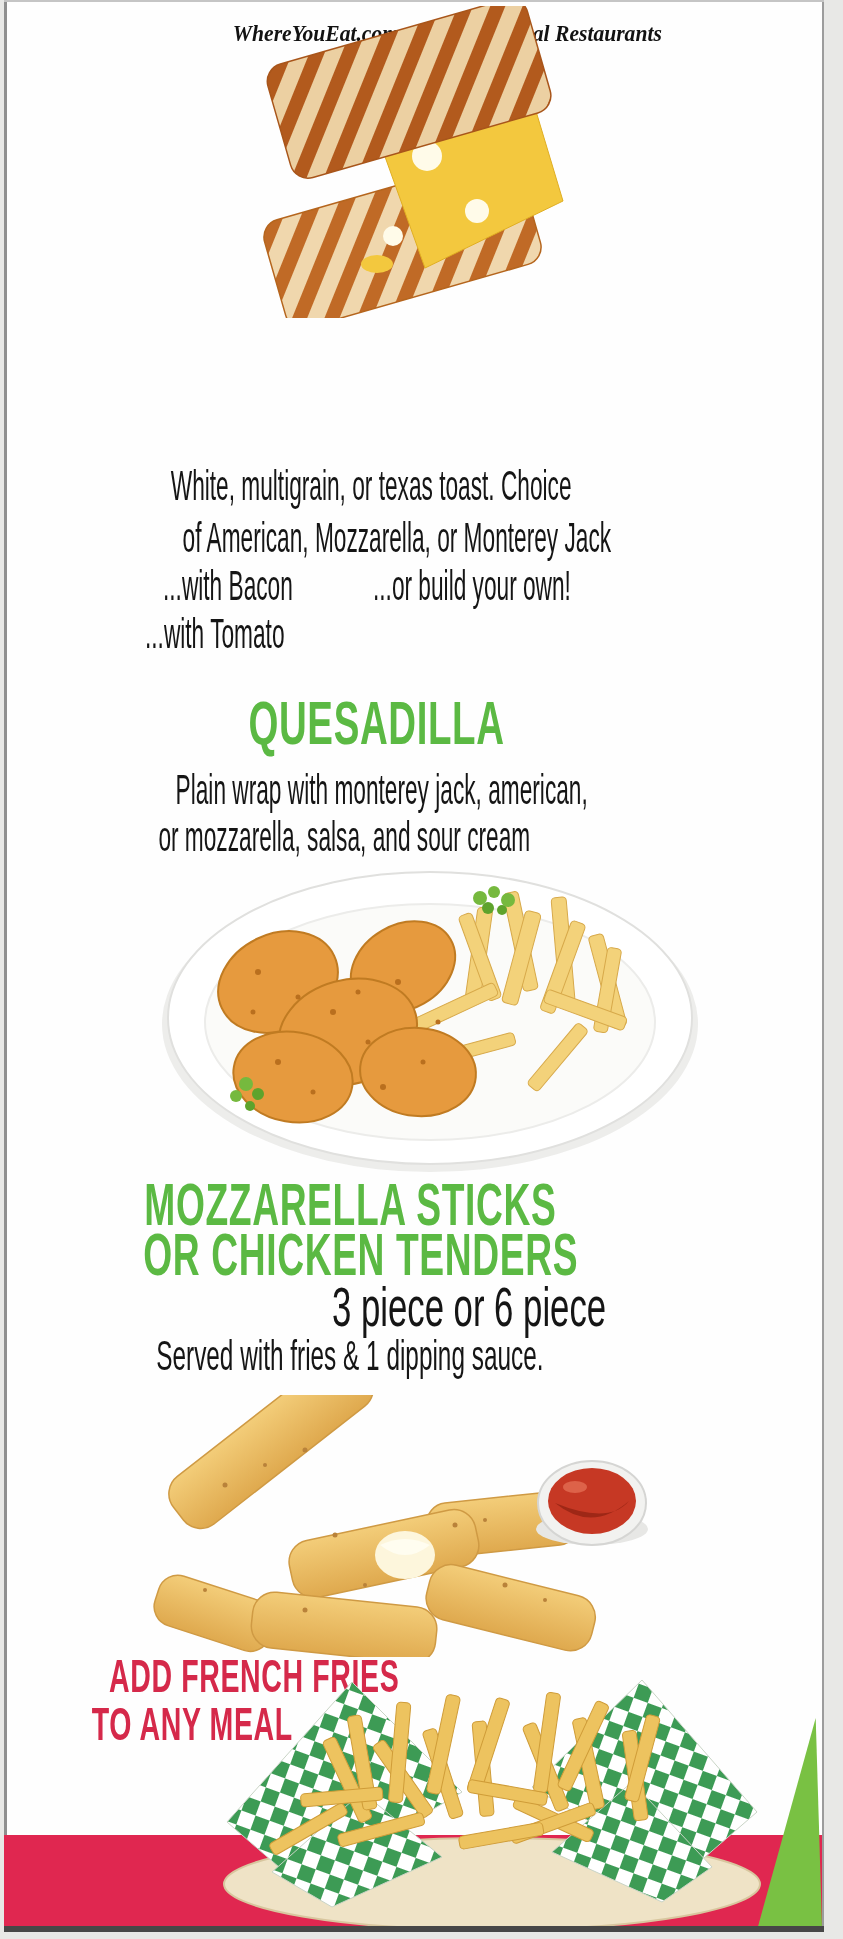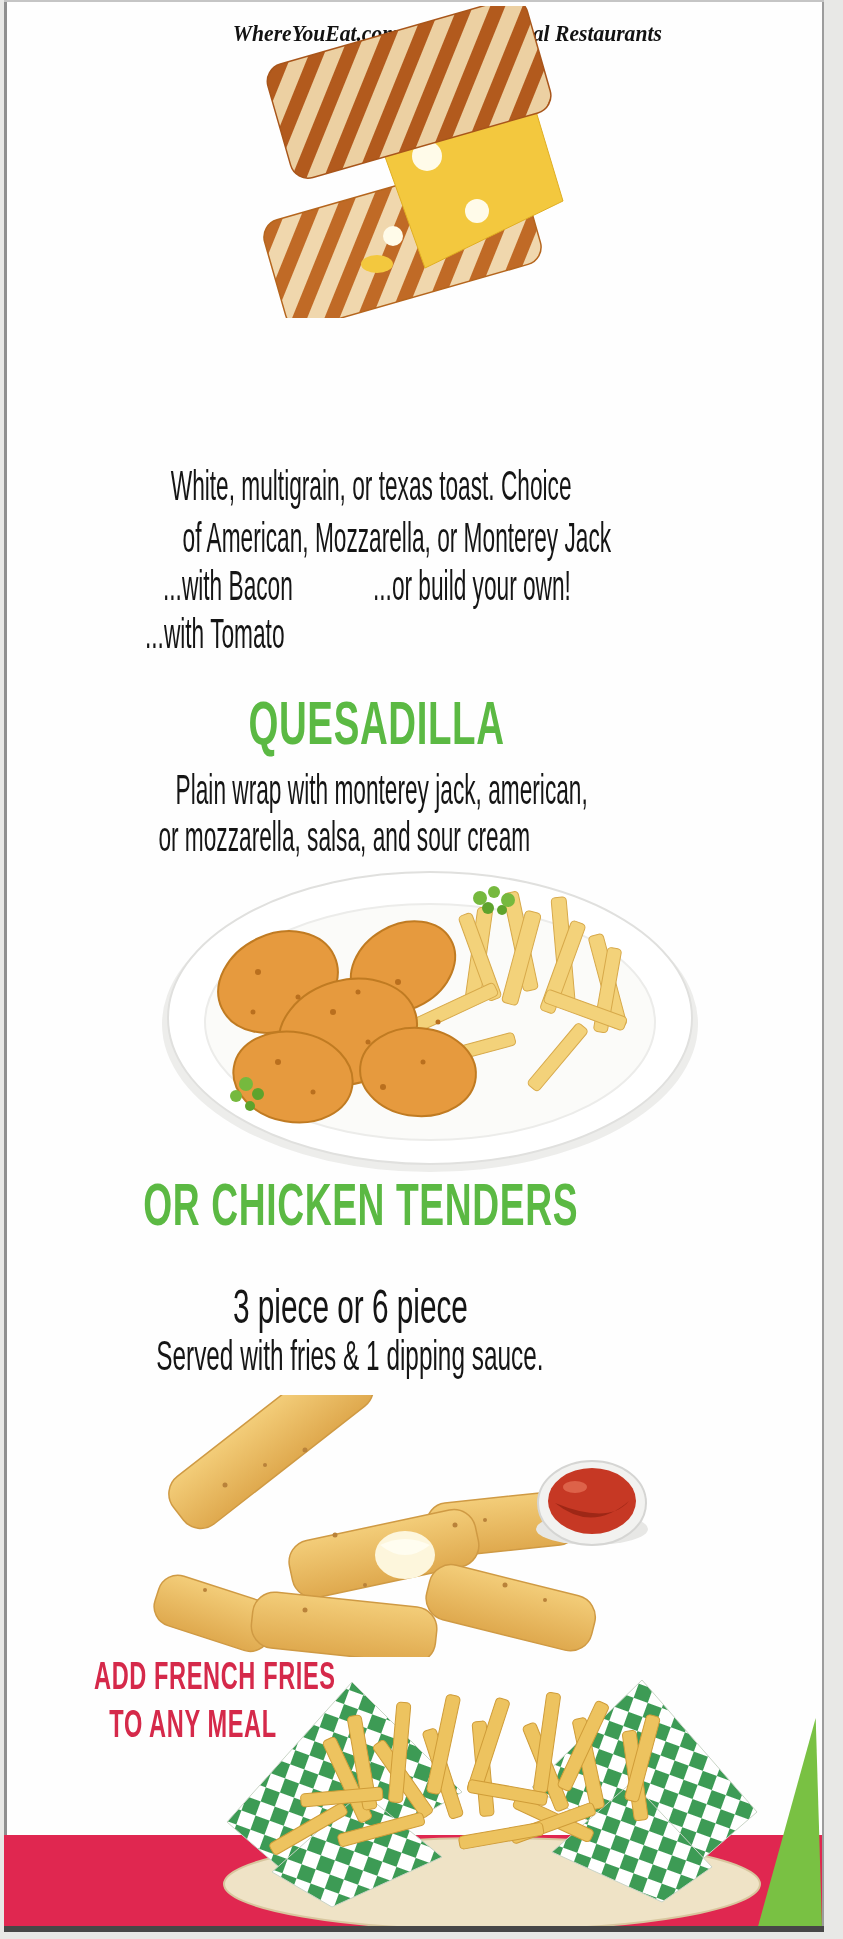--- a/index.html
+++ b/index.html
@@ -34,24 +34,24 @@
     font-family:"Liberation Serif",serif;font-style:italic;font-weight:700;
     font-size:24px;color:#121212;}
   .header-line .squish{transform:scaleX(.9);}
   .title{font-weight:700;letter-spacing:1px;line-height:58px;}
   .title-red{color:var(--heading-red);font-size:62px;}
   .title-green{color:var(--heading-green);font-size:62px;padding-left:36px;}
   .title-green-sm{color:var(--heading-green);font-size:60px;line-height:50px;font-weight:700;letter-spacing:1px;}
   .body-line{font-size:42px;line-height:52px;}
   .body-line-47{font-size:42px;line-height:47px;}
   .opts{top:562px;font-size:42px;line-height:48px;color:var(--body-text);text-align:right;}
-  .portion{font-size:48px;line-height:46px;}
+  .portion{font-size:56px;line-height:46px;text-align:right;}
   .served{font-size:42px;line-height:44px;}
   .promo{left:20px;top:1652px;width:345px;text-align:center;color:var(--promo-red);
-    font-weight:700;font-size:38px;line-height:48px;letter-spacing:1px;z-index:3;}
+    font-weight:700;font-size:46px;line-height:48px;letter-spacing:1px;z-index:3;}
   .band-red{left:4px;top:1835px;width:818px;height:91px;background:var(--footer-band-red);z-index:1;}
   .corner-green{left:752px;top:1718px;width:70px;height:210px;background:var(--corner-green);
     clip-path:polygon(91% 0,100% 100%,8% 100%);z-index:2;}
   .art{z-index:0;}
   .art-front{z-index:3;}
 </style>
 </head>
 <body>
 
 <div class="stage">
@@ -183,20 +183,21 @@
       <circle cx="330" cy="46" r="6" fill="#5ea32c"></circle>
         <circle cx="344" cy="48" r="5" fill="#5ea32c"></circle>
       <circle cx="88" cy="222" r="7"></circle>
         <circle cx="100" cy="232" r="6" fill="#5ea32c"></circle>
         <circle cx="78" cy="234" r="6"></circle>
       <circle cx="92" cy="244" r="5" fill="#5ea32c"></circle>
     </g>
   </svg>
 
   <div class="abs center-col2 title-green-sm" style="top:1180px;">
+    <div><span class="squish62">MOZZARELLA STICKS</span></div>
     <div><span class="squish62">OR CHICKEN TENDERS</span></div>
   </div>
   <div class="abs center-col2 portion" style="top:1284px;">
     <span class="squish62">3 piece or 6 piece</span>
   </div>
   <div class="abs center-col2 served" style="top:1334px;">
     <span class="squish58">Served with fries &amp; 1 dipping sauce.</span>
   </div>
 
   <svg class="abs art" style="left:105px;top:1395px;" width="555" height="262" viewBox="0 0 555 262">

